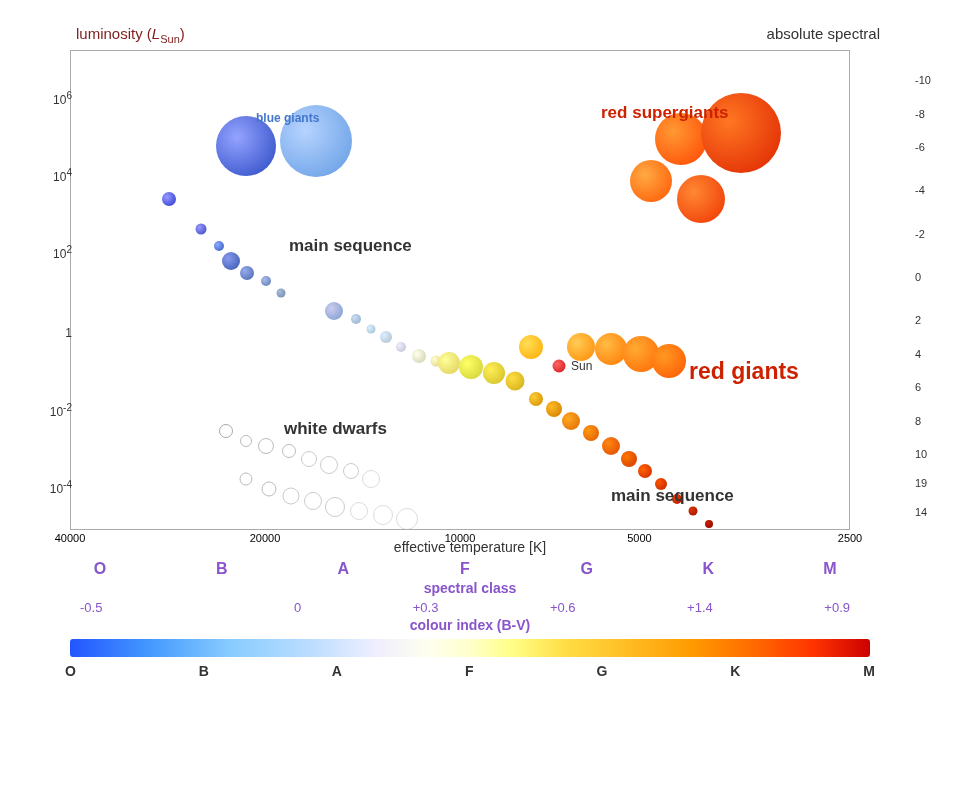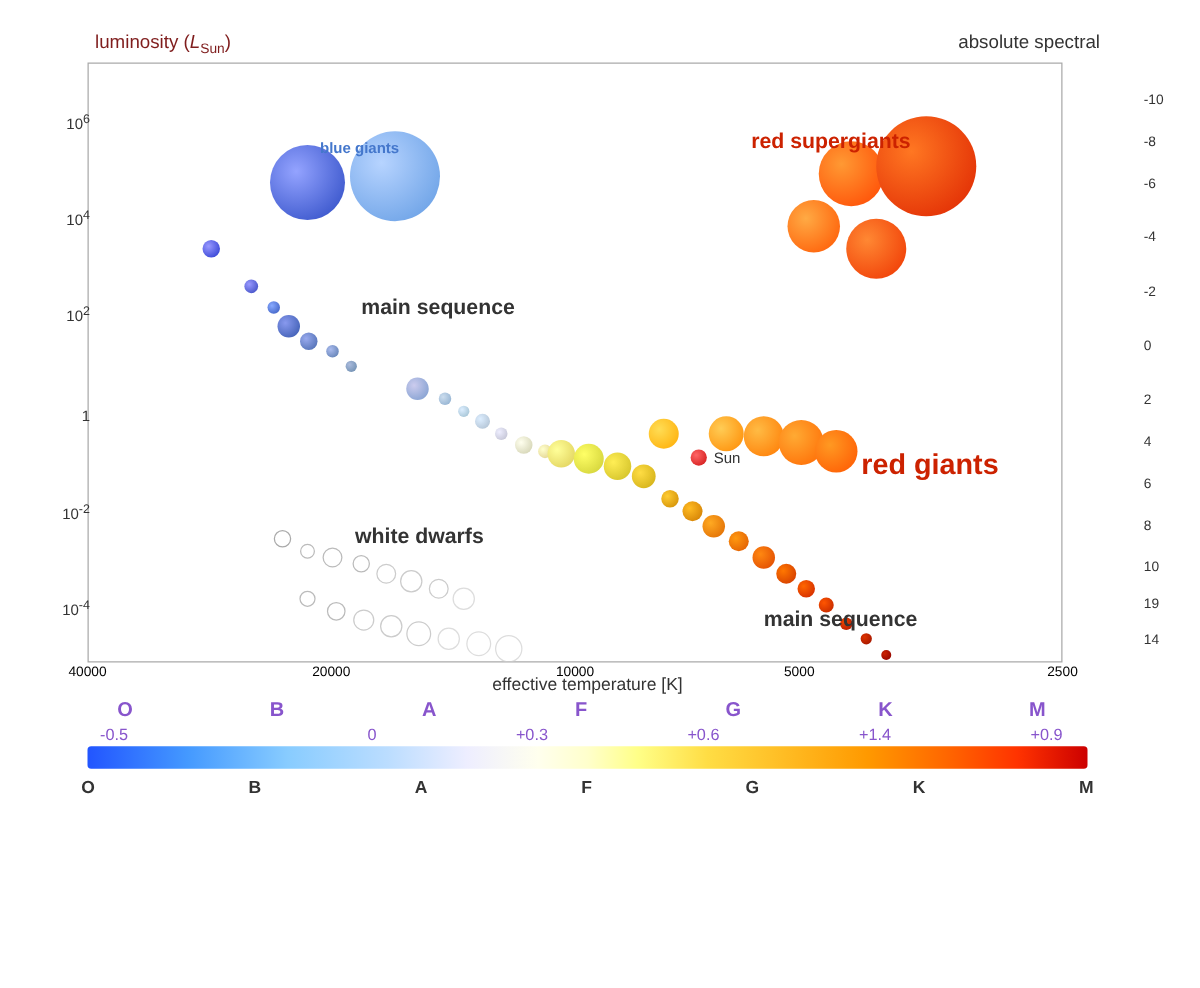--- a/index.html
+++ b/index.html
@@ -297,30 +297,32 @@
   <div style="display:flex; justify-content:space-between; padding:0 30px 0 20px; margin-bottom:2px;">
     <span class="spectral-letter">O</span>
     <span class="spectral-letter">B</span>
     <span class="spectral-letter">A</span>
     <span class="spectral-letter">F</span>
     <span class="spectral-letter">G</span>
     <span class="spectral-letter">K</span>
     <span class="spectral-letter">M</span>
   </div>
 
+  <div class="spectral-class-label">spectral class</div>
 
   <div style="display:flex; justify-content:space-between; padding:0 30px 0 20px; margin-bottom:2px;">
     <span class="ci-value">-0.5</span>
     <span class="ci-value" style="margin-left:80px;">0</span>
     <span class="ci-value">+0.3</span>
     <span class="ci-value">+0.6</span>
     <span class="ci-value">+1.4</span>
     <span class="ci-value">+0.9</span>
   </div>
 
+  <div class="color-index-label">colour index (B-V)</div>
 
   <div class="color-bar-container">
     <div class="color-bar"></div>
   </div>
 
   <div class="color-bar-letters">
     <span class="cb-letter">O</span>
     <span class="cb-letter">B</span>
     <span class="cb-letter">A</span>
     <span class="cb-letter">F</span>

